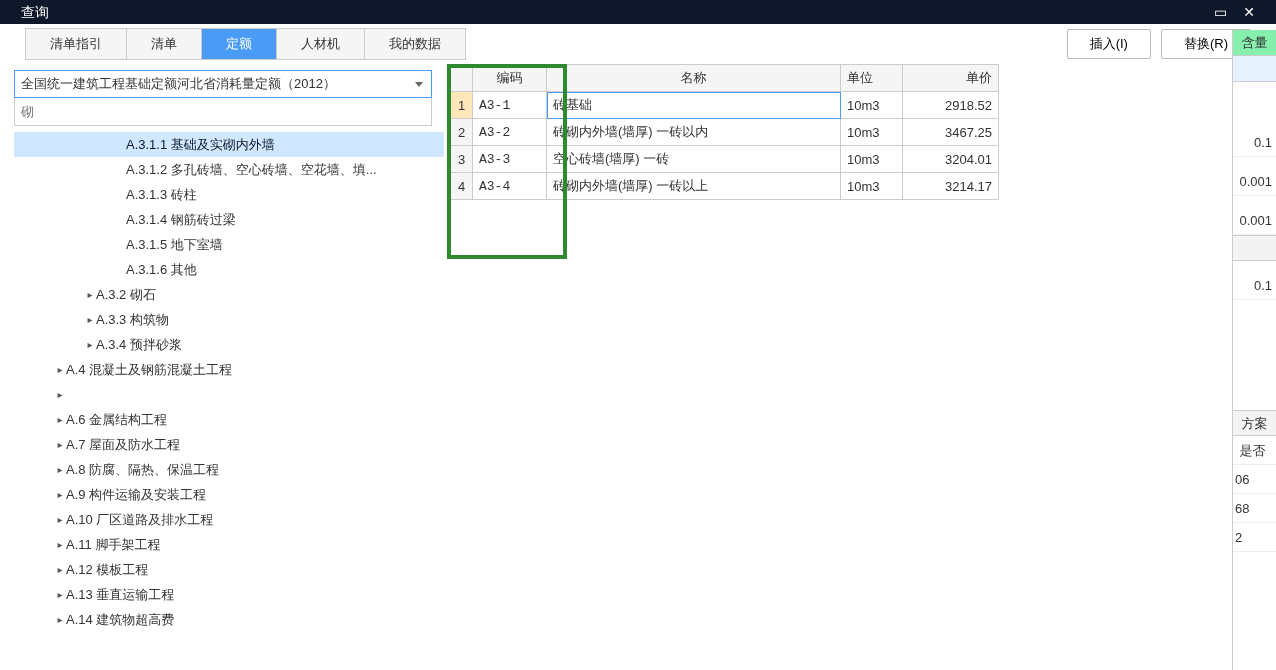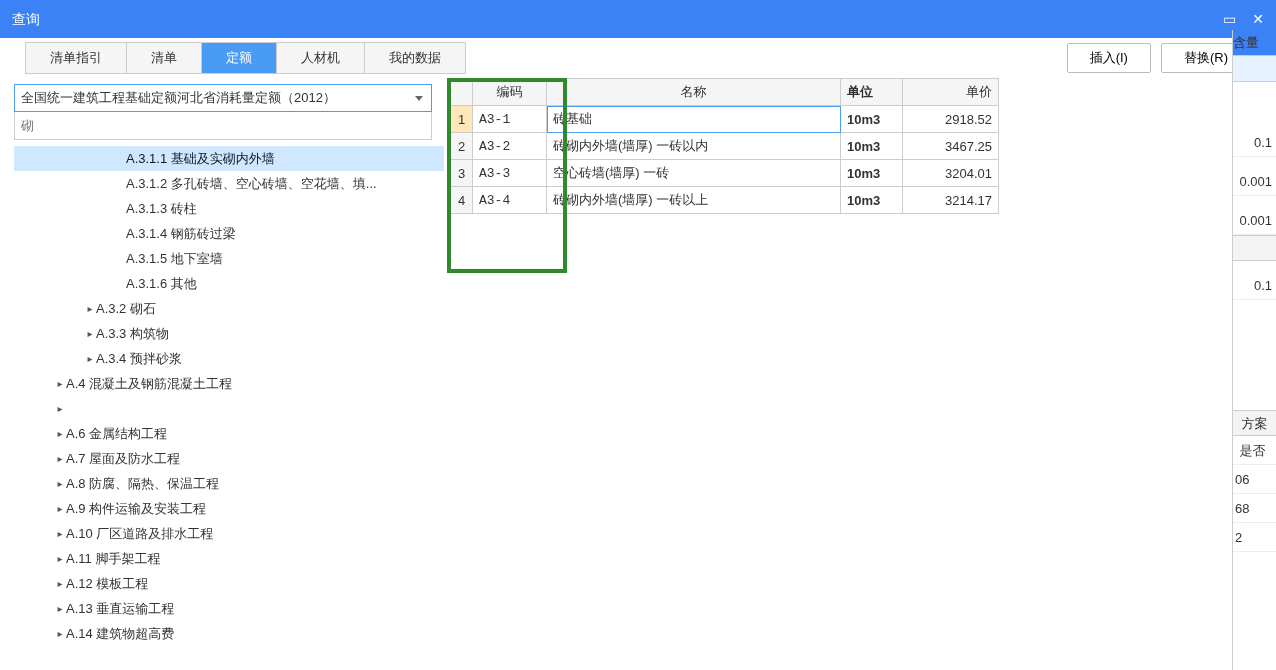--- a/index.html
+++ b/index.html
@@ -1,17 +1,17 @@
 <!DOCTYPE html>
 <html><head>
 <meta charset="utf-8">
 <style>
 * { box-sizing: border-box; margin: 0; padding: 0; }
 body { font-family: "Microsoft YaHei", Arial, sans-serif; font-size: 13px; color: #333; background: #fff; width: 1276px; height: 670px; overflow: hidden; position: relative; }
-.titlebar { background: #3b82f6; color: #fff; height: 38px; line-height: 30px; padding: 0 12px; display: flex; justify-content: space-between; align-items: center; }
+.titlebar { background: #0f172a; color: #fff; height: 24px; line-height: 30px; padding: 0 21px; display: flex; justify-content: space-between; align-items: center; }
 .titlebar .title { font-size: 14px; }
 .titlebar .controls { display: flex; gap: 16px; align-items: center; }
 .titlebar .controls span { cursor: pointer; font-size: 14px; }
 .toolbar { height: 40px; display: flex; align-items: center; justify-content: space-between; padding: 6px 25px; border-bottom: 1px solid transparent; }
 .tabs { display: flex; border: 1px solid #ccc; }
 .tab { padding: 6px 24px; background: #f5f5f5; cursor: pointer; border-right: 1px solid #ccc; font-size: 13px; }
 .tab:last-child { border-right: none; }
 .tab.active { background: #4a9bf5; color: #fff; }
 .action-buttons { display: flex; gap: 10px; }
 .btn { padding: 5px 22px; background: #fff; border: 1px solid #bbb; border-radius: 2px; cursor: pointer; font-size: 13px; }
@@ -27,27 +27,27 @@
 .tree-item .arrow { display: inline-block; width: 12px; text-align: center; color: #555; font-size: 10px; }
 .tree-label { color: #333; }
 .tree-item.selected .tree-label { color: #0f172a; }
 .right-panel { flex: 1; padding: 0 0 0 6px; position: relative; }
 .data-table { border-collapse: collapse; font-size: 13px; }
 .data-table th { background: #f5f5f5; border: 1px solid #ccc; padding: 4px 6px; font-weight: normal; text-align: center; }
 .data-table td { border: 1px solid #ccc; padding: 4px 6px; height: 21px; }
 .data-table .rownum { background: #f5f5f5; text-align: center; width: 22px; }
 .data-table .code { width: 74px; font-family: Liberation Mono, monospace; }
 .data-table .name { width: 294px; }
-.data-table .unit { width: 62px; text-align: left; font-weight: bold; }
+.data-table .unit { width: 62px; text-align: left; }
 .data-table .price { width: 96px; text-align: right; }
 .data-table tr.sel td.name { outline: 1px solid #4a9bf5; outline-offset: -1px; }
 .data-table tr.sel td.rownum { background: #ffe7ba; }
 .highlight-box { position: absolute; top: 0px; left: 3px; width: 120px; height: 195px; border: 4px solid #2f8a2f; pointer-events: none; }
 .side-strip { position: absolute; right: 0; top: 30px; bottom: 0; width: 44px; border-left: 1px solid #ccc; background: #fff; font-size: 13px; }
-.side-strip .hdr { background: #3b82f6; height: 26px; line-height: 26px; text-align: left; border-bottom: 1px solid #ccc; }
+.side-strip .hdr { background: #86efac; height: 26px; line-height: 26px; text-align: center; border-bottom: 1px solid #ccc; }
 .side-strip .cell { height: 29px; line-height: 29px; text-align: right; padding-right: 4px; border-bottom: 1px solid #eee; }
 .side-strip .hdr2 { background: #f3f3f3; height: 26px; line-height: 26px; text-align: center; border-top: 1px solid #ccc; border-bottom: 1px solid #ccc; }
 ::-webkit-scrollbar { width: 14px; }
 ::-webkit-scrollbar-track { background: #f0f0f0; }
 ::-webkit-scrollbar-thumb { background: #c0c0c0; }
 </style>
 </head>
 <body>
 
 <div class="titlebar">

